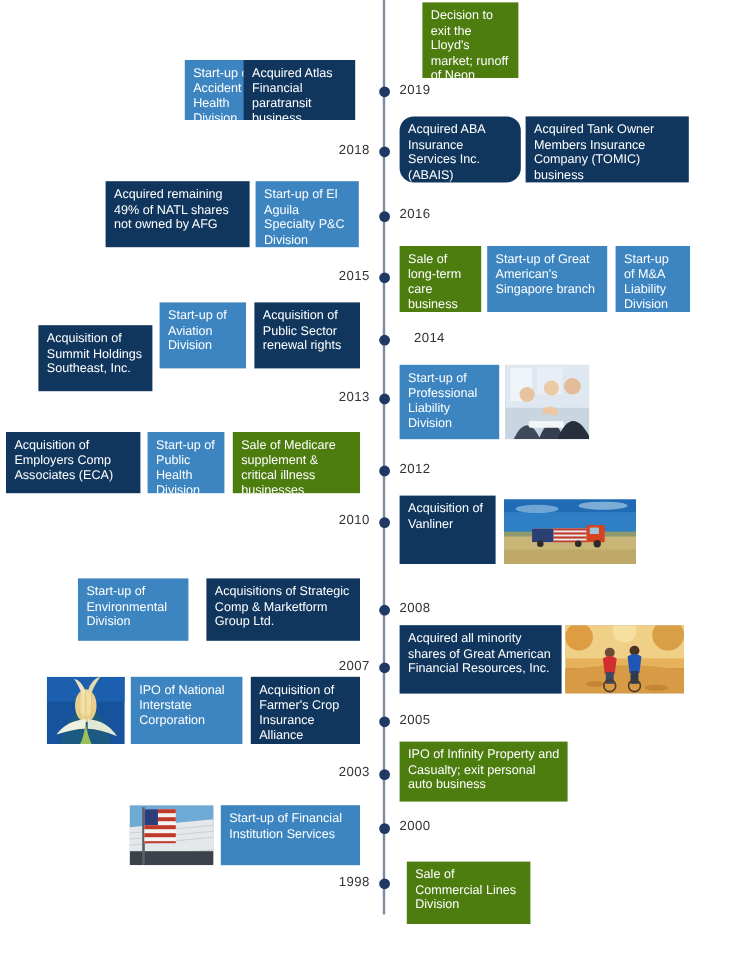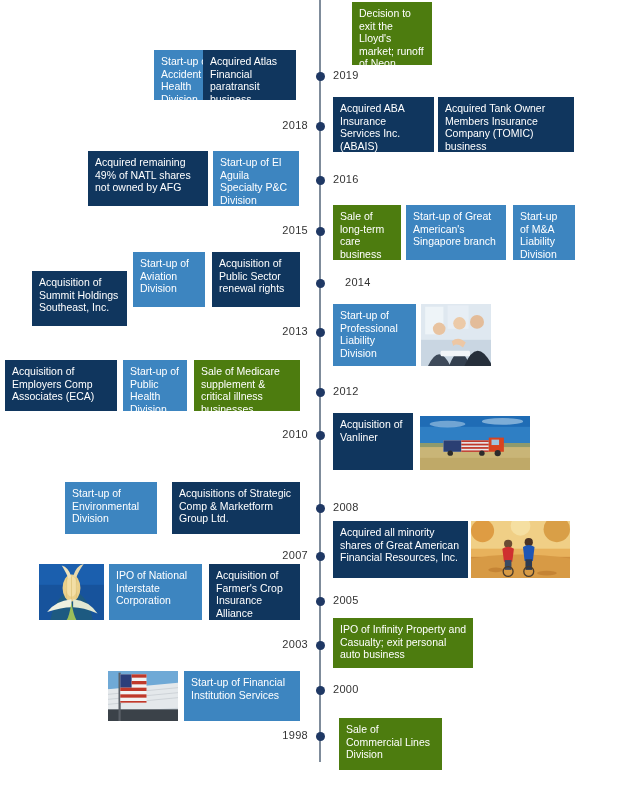--- a/index.html
+++ b/index.html
@@ -113,21 +113,21 @@
       <div class="year-label left" style="top: 638px; left: 258px; width: 50px;">2003</div>
       <div class="year-dot" style="left: 316px; top: 686px;"></div>
       <div class="year-label right" style="top: 683px; left: 333px; width: 50px;">2000</div>
       <div class="year-dot" style="left: 316px; top: 732px;"></div>
       <div class="year-label left" style="top: 729px; left: 258px; width: 50px;">1998</div>
     </div>
   <div id="events-layer">
       <div class="evt disposition" style="left: 352px; top: 2px; width: 80px; height: 63px;">Decision to exit the Lloyd's market;  runoff of Neon</div>
       <div class="evt startup" style="left: 126px; top: 50px; width: 73px; height: 50px; margin-left: 28px;">Start-up of Accident &amp; Health Division</div>
       <div class="evt acquisition" style="left: 203px; top: 50px; width: 93px; height: 50px;">Acquired Atlas Financial paratransit business</div>
-      <div class="evt acquisition" style="left: 333px; top: 97px; width: 101px; height: 55px;">Acquired ABA Insurance Services Inc. (ABAIS)</div>
+      <div class="evt acquisition" style="left: 333px; top: 97px; width: 101px; height: 55px; border-radius: 12px;">Acquired ABA Insurance Services Inc. (ABAIS)</div>
       <div class="evt acquisition" style="left: 438px; top: 97px; width: 136px; height: 55px;">Acquired Tank Owner Members Insurance Company (TOMIC)  business</div>
       <div class="evt acquisition" style="left: 88px; top: 151px; width: 120px; height: 55px;">Acquired remaining 49% of NATL shares not owned by AFG</div>
       <div class="evt startup" style="left: 213px; top: 151px; width: 86px; height: 55px;">Start-up of El Aguila Specialty P&amp;C  Division</div>
       <div class="evt disposition" style="left: 333px; top: 205px; width: 68px; height: 55px;">Sale of long-term care business</div>
       <div class="evt startup" style="left: 406px; top: 205px; width: 100px; height: 55px;">Start-up of Great American's Singapore branch</div>
       <div class="evt startup" style="left: 513px; top: 205px; width: 62px; height: 55px;">Start-up of M&amp;A Liability Division</div>
       <div class="evt acquisition" style="left: 32px; top: 252px; width: 95px; height: 55px; margin-top: 19px;">Acquisition of Summit Holdings Southeast, Inc.</div>
       <div class="evt startup" style="left: 133px; top: 252px; width: 72px; height: 55px;">Start-up of Aviation Division</div>
       <div class="evt acquisition" style="left: 212px; top: 252px; width: 88px; height: 55px;">Acquisition of Public Sector renewal rights</div>
       <div class="evt startup" style="left: 333px; top: 304px; width: 83px; height: 62px;">Start-up of Professional Liability Division</div>

